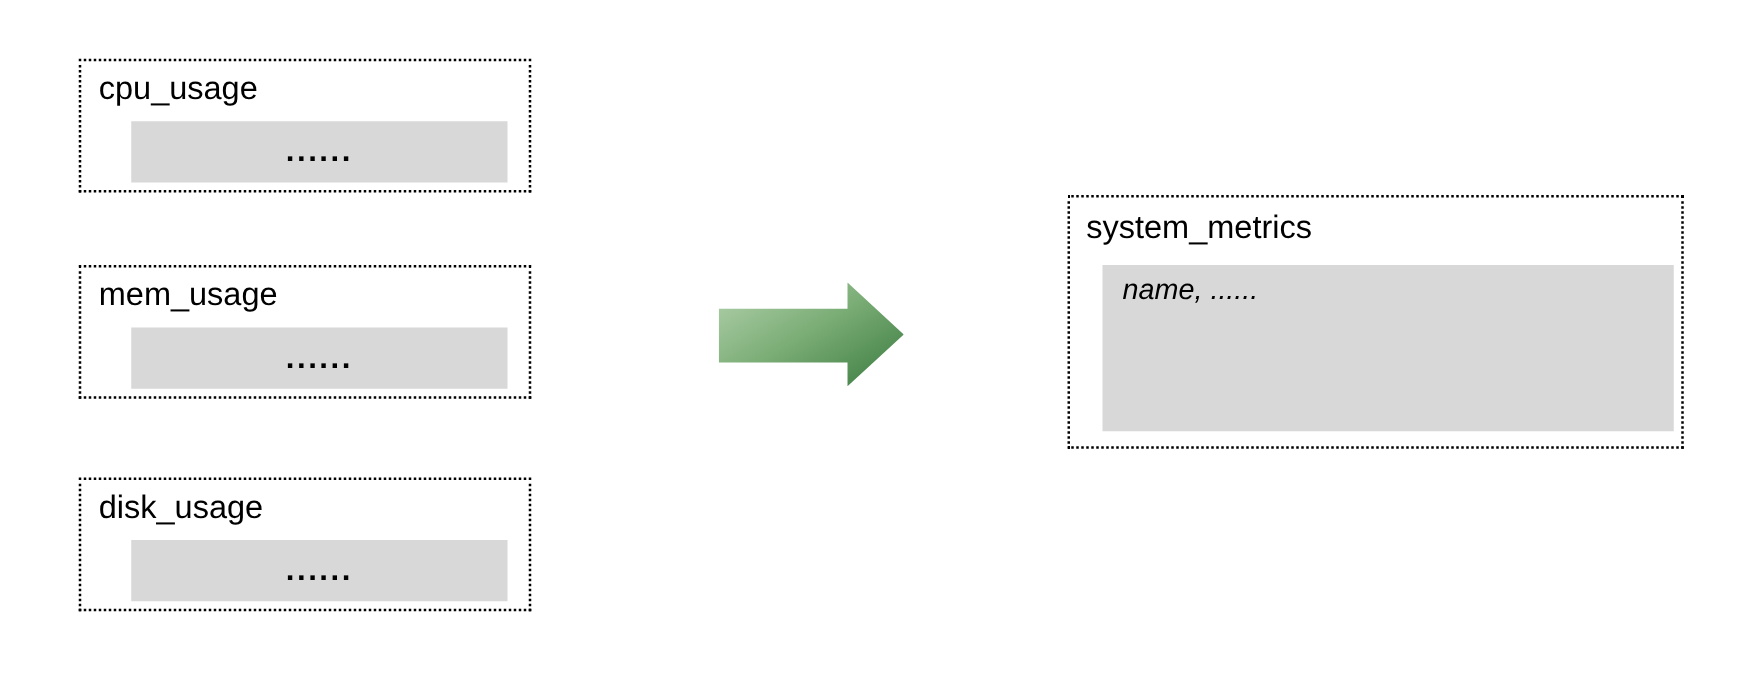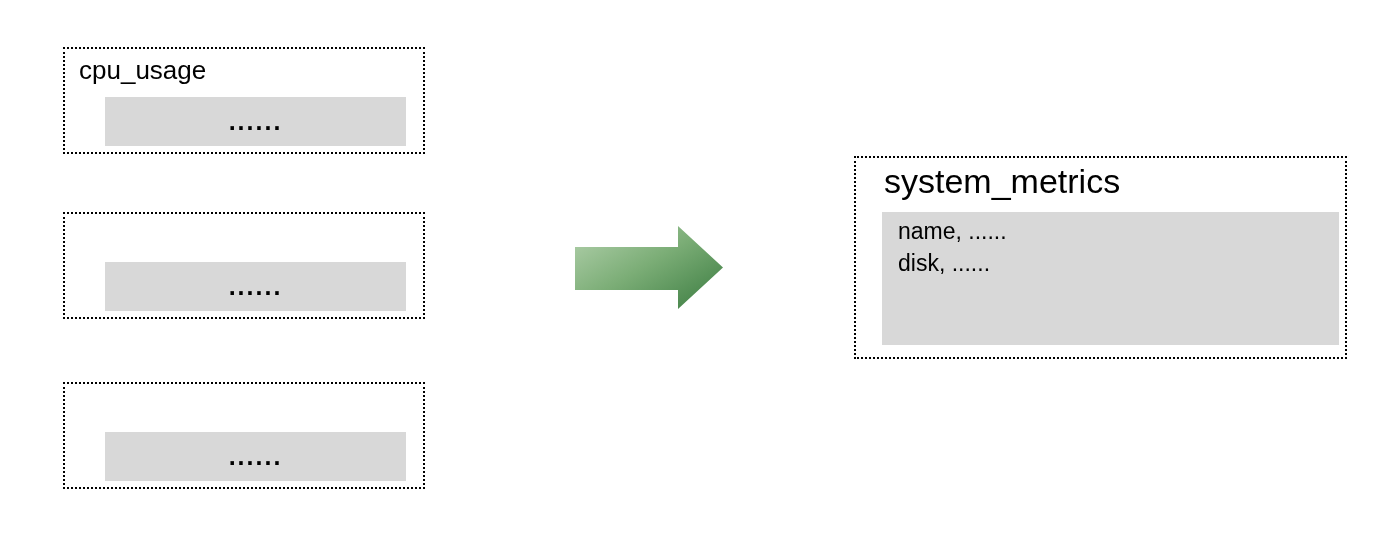--- a/index.html
+++ b/index.html
@@ -58,80 +58,81 @@
     width: 493px;
     height: 203px;
     border: 2px dotted #000000;
     box-sizing: border-box;
     background: #ffffff;
   }
   .dst-title {
     position: absolute;
     left: 13px;
     top: 7px;
-    font-size: 34px;
+    font-size: 26px;
     line-height: 32px;
     white-space: nowrap;
-    margin-left: 15px;
   }
   .dst-body {
     position: absolute;
     left: 26px;
     top: 54px;
     width: 457px;
     height: 133px;
     background: #d8d8d8;
     box-sizing: border-box;
     padding: 3px 0 0 16px;
   }
   .dst-field {
     font-size: 23px;
     line-height: 32px;
     white-space: nowrap;
+    font-style: italic;
   }
   .arrow-wrap {
     position: absolute;
     left: 575px;
     top: 226px;
     width: 148px;
     height: 83px;
   }
 </style>
 </head>
 <body>
 
 <div class="canvas">
 
   <div class="src-box b0">
     <div class="src-title">cpu_usage</div>
     <div class="src-bar">......</div>
   </div>
 
   <div class="src-box b1">
+    <div class="src-title">mem_usage</div>
     <div class="src-bar">......</div>
   </div>
 
   <div class="src-box b2">
+    <div class="src-title">disk_usage</div>
     <div class="src-bar">......</div>
   </div>
 
   <div class="arrow-wrap">
     <svg width="148" height="83" viewBox="0 0 148 83" xmlns="http://www.w3.org/2000/svg">
       <defs>
         <linearGradient id="arrowGrad" x1="0" y1="0" x2="1" y2="0.9">
           <stop offset="0" stop-color="#b4d2ae"></stop>
           <stop offset="0.5" stop-color="#7bad76"></stop>
           <stop offset="1" stop-color="#3f7f44"></stop>
         </linearGradient>
       </defs>
       <polygon points="0,21 103,21 103,0 148,41.5 103,83 103,64 0,64" fill="url(#arrowGrad)"></polygon>
     </svg>
   </div>
 
   <div class="dst-box">
     <div class="dst-title">system_metrics</div>
     <div class="dst-body">
       <div class="dst-field">name, ......</div>
-      <div class="dst-field">disk, ......</div>
     </div>
   </div>
 
 </div>
 
 </body></html>

